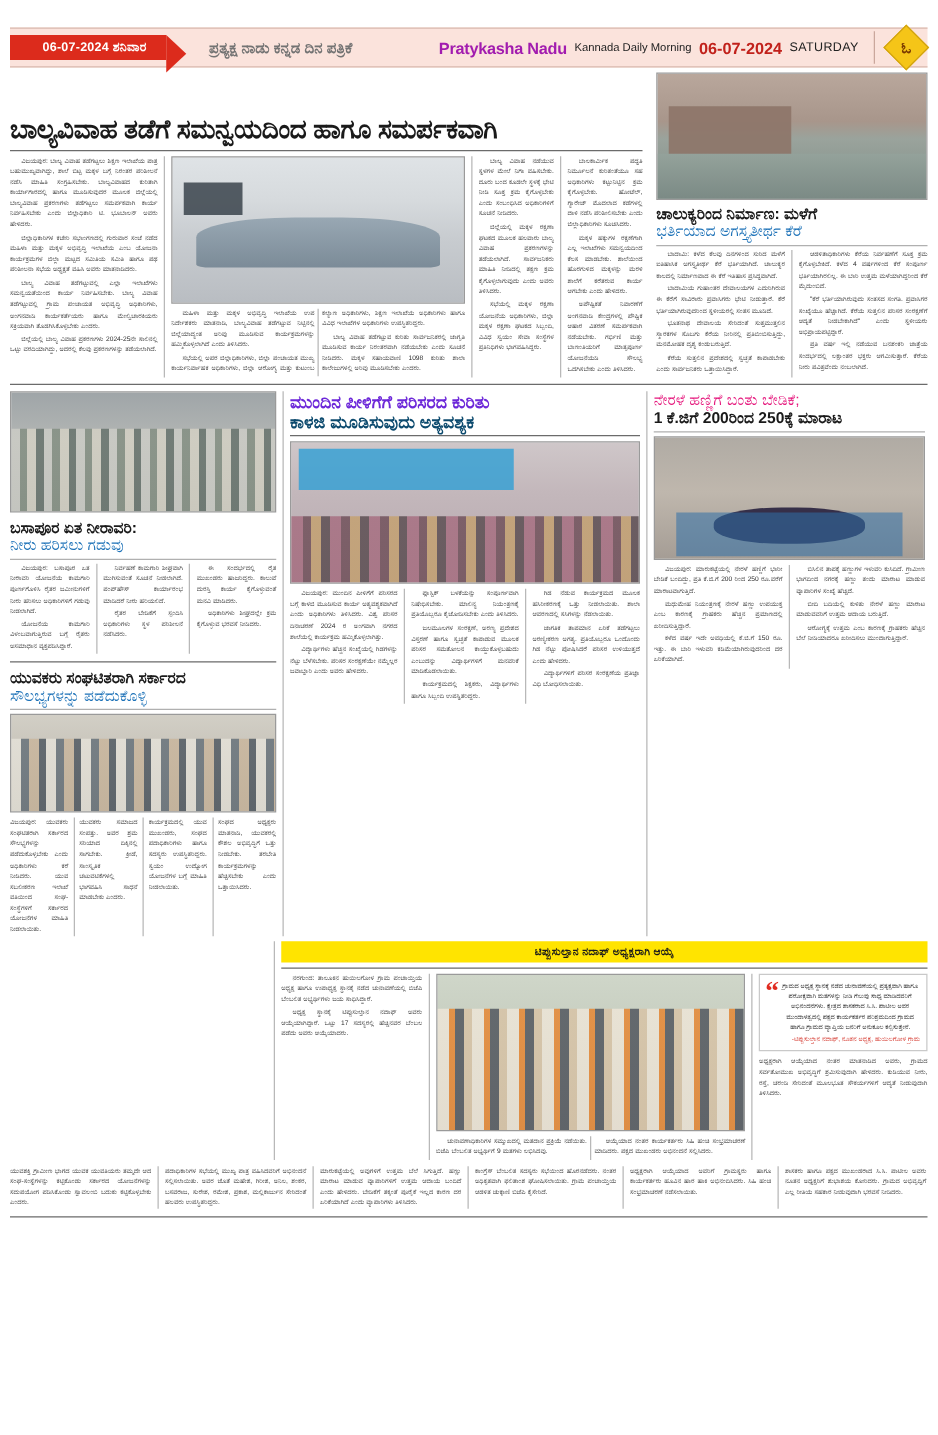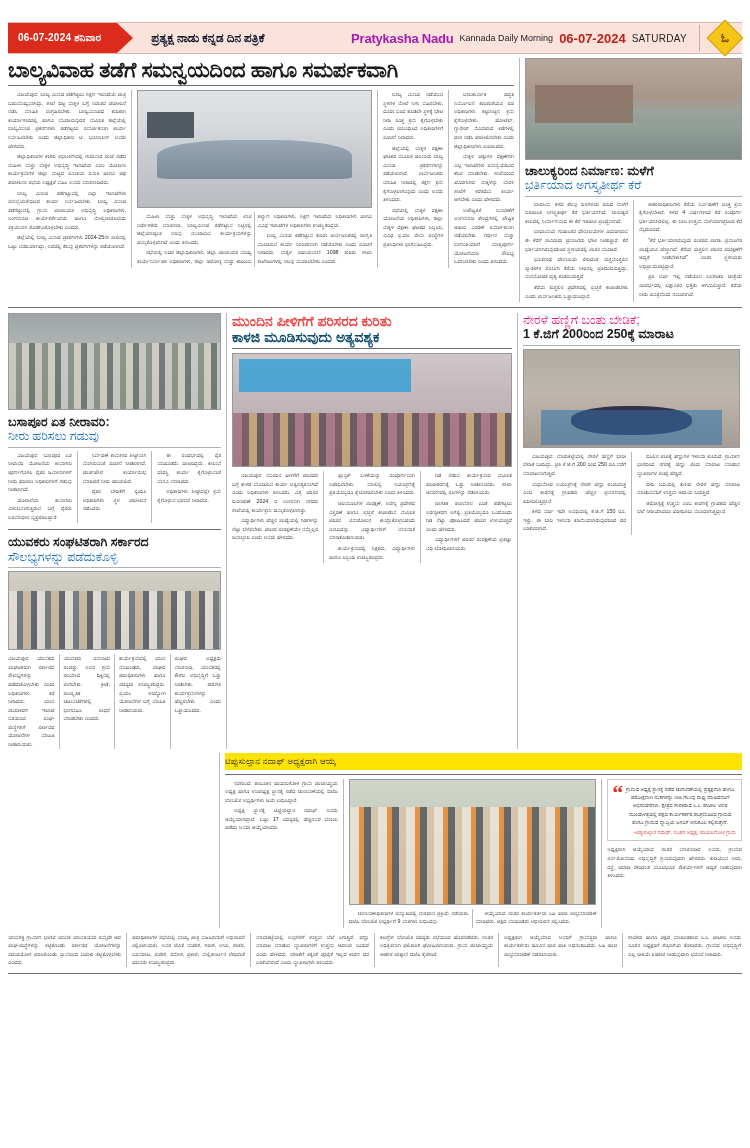--- a/index.html
+++ b/index.html
@@ -1,23 +1,23 @@
 <!DOCTYPE html>
 <html><head>
 <meta charset="utf-8">
 <style>
   html,body{margin:0;padding:0;background:#fff;}
   body{width:750px;height:1148px;font-family:"Liberation Sans",sans-serif;color:#111;overflow:hidden;}
   .page{position:relative;width:750px;height:1148px;background:#fff;box-sizing:border-box;padding:0 8px;}
 
   
   .masthead{position:relative;height:30px;margin-top:22px;background:#fbe3dc;border-top:1px solid #d9b9ae;border-bottom:1px solid #d9b9ae;display:flex;align-items:center;}
-  .md-dateflag{position:relative;height:30px;background:#dc2b1c;display:flex;align-items:center;padding:0 16px 0 10px;color:#fff;font-weight:bold;font-size:10px;letter-spacing:.2px;}
+  .md-dateflag{position:relative;height:20px;background:#dc2b1c;display:flex;align-items:center;padding:0 16px 0 26px;color:#fff;font-weight:bold;font-size:10px;letter-spacing:.2px;}
   .md-dateflag:after{content:"";position:absolute;right:-16px;top:0;border-left:16px solid #dc2b1c;border-top:15px solid transparent;border-bottom:15px solid transparent;}
-  .md-kn{margin-left:34px;color:#0f172a;font-size:12px;font-weight:bold;white-space:nowrap;font-family:Liberation Serif, serif;}
+  .md-kn{margin-left:34px;color:#737373;font-size:12px;font-weight:bold;white-space:nowrap;}
   .md-right{margin-left:auto;display:flex;align-items:center;gap:6px;padding-right:4px;}
   .md-brand{color:#a21caf;font-weight:bold;font-size:13px;letter-spacing:-.2px;}
   .md-sub{font-size:9px;color:#222;}
   .md-date2{color:#c1211b;font-weight:bold;font-size:13px;}
   .md-day{font-size:10px;color:#222;letter-spacing:.3px;}
   .md-sep{width:1px;height:26px;background:#caa79c;margin:0 6px;}
   .md-logo{width:24px;height:24px;background:#f5c518;position:relative;transform:rotate(45deg);border:1px solid #d0a210;}
   .md-logo span{position:absolute;inset:0;display:flex;align-items:center;justify-content:center;transform:rotate(-45deg);font-size:12px;font-weight:bold;color:#7a3a00;}
 
   
@@ -47,33 +47,33 @@
   .ph-hall:after{content:"";position:absolute;left:0;top:52%;width:100%;height:48%;background:repeating-linear-gradient(90deg,#a56b7e 0 9px,#6c4b55 9px 16px,#c4a06d 16px 24px,#56484c 24px 31px);opacity:.8;}
   .ph-market{background:linear-gradient(180deg,#b0aba4 0%,#bfb7ad 45%,#a59d95 100%);}
   .ph-market:before{content:"";position:absolute;left:22%;top:58%;width:56%;height:30%;background:#2a2440;border-radius:45%;opacity:.92;}
   .ph-market:after{content:"";position:absolute;left:8%;top:62%;width:84%;height:36%;background:#2f6fa8;opacity:.55;}
   .ph-group{background:linear-gradient(180deg,#d2cfc6 0%,#c6c2b8 45%,#b0aca3 100%);}
   .ph-group:before{content:"";position:absolute;left:0;top:24%;width:100%;height:76%;background:repeating-linear-gradient(90deg,#e6e3da 0 8px,#5e6a74 8px 14px,#c8b49a 14px 22px,#46505a 22px 28px);opacity:.78;}
   .ph-bjp{background:linear-gradient(180deg,#cfd6c9 0%,#c6cdbf 40%,#b5b8ae 100%);}
   .ph-bjp:before{content:"";position:absolute;left:0;top:22%;width:100%;height:78%;background:repeating-linear-gradient(90deg,#efe6d8 0 9px,#e8822a 9px 14px,#4a4f58 14px 21px,#d8c2a4 21px 28px);opacity:.8;}
 
   
-  .ystrip{background:#ffe400;font-size:8.5px;font-weight:normal;color:#1a1a1a;padding:3px 0;letter-spacing:.2px;}
+  .ystrip{background:#ffe400;text-align:center;font-size:8.5px;font-weight:bold;color:#1a1a1a;padding:3px 0;letter-spacing:.2px;}
 
   
   .quote{border:1px solid #c9c9c9;padding:5px 5px 4px;background:#fff;position:relative;}
   .qmark{color:#e02b20;font-size:22px;font-weight:bold;line-height:.6;position:absolute;left:4px;top:6px;font-family:"Liberation Serif",serif;}
   .qtext{font-size:5.2px;line-height:1.6;color:#222;text-align:center;padding-left:11px;}
   .qattr{font-size:5.2px;line-height:1.6;color:#d4342a;text-align:right;margin-top:2px;}
 
   .subhead-pink{font-size:12.5px;font-weight:normal;color:#e5197d;line-height:1.15;}
   .subhead-blk{font-size:12.5px;font-weight:bold;color:#1a1a1a;line-height:1.15;}
   .subhead-blue{font-size:12.5px;font-weight:normal;color:#1d72b8;line-height:1.15;}
   .subhead-red{font-size:14px;font-weight:bold;color:#0c4a6e;line-height:1.15;}
-  .hl-blk-md{font-size:14px;font-weight:bold;color:#ef4444;line-height:1.15;}
+  .hl-blk-md{font-size:14px;font-weight:bold;color:#6d28d9;line-height:1.15;}
   .big-yellow-hl{font-size:24px;font-weight:bold;color:#e02b20;line-height:1.1;text-align:center;letter-spacing:-.4px;}
 </style>
 </head>
 <body>
 
 <div class="page">
 
   <div class="masthead">
     <div class="md-dateflag">
       <span>06-07-2024 ಶನಿವಾರ</span>
@@ -84,21 +84,21 @@
       <span class="md-sub">Kannada Daily Morning</span>
       <span class="md-date2">06-07-2024</span>
       <span class="md-day">SATURDAY</span>
       <span class="md-sep"></span>
       <span class="md-logo">
         <span>ಓ</span>
       </span>
     </div>
   </div>
 
-  <div style="display:flex;margin-top:4px;">
+  <div style="display:flex;margin-top:4px;align-items:flex-end;">
 
     <div style="width:506px;">
       <div class="hl1 kn">ಬಾಲ್ಯವಿವಾಹ ತಡೆಗೆ ಸಮನ್ವಯದಿಂದ ಹಾಗೂ ಸಮರ್ಪಕವಾಗಿ</div>
       <div class="rule" style="margin:3px 0 4px;"></div>
 
       <div style="display:flex;gap:5px;">
         <div style="width:122px;">
           <div class="body-col">
               <p>ವಿಜಯಪುರ: ಬಾಲ್ಯ ವಿವಾಹ ತಡೆಗಟ್ಟಲು ಶಿಕ್ಷಣ ಇಲಾಖೆಯ ಪಾತ್ರ ಬಹುಮುಖ್ಯವಾಗಿದ್ದು, ಶಾಲೆ ಬಿಟ್ಟ ಮಕ್ಕಳ ಬಗ್ಗೆ ನಿರಂತರ ಪರಿಶೀಲನೆ ನಡೆಸಿ ಮಾಹಿತಿ ಸಂಗ್ರಹಿಸಬೇಕು. ಬಾಲ್ಯವಿವಾಹದ ಕುರಿತಾಗಿ ಕಾರ್ಯಾಗಾರದಲ್ಲಿ ಹಾಗೂ ಮೂಡಿಸುವುದರ ಮೂಲಕ ಜಿಲ್ಲೆಯಲ್ಲಿ ಬಾಲ್ಯವಿವಾಹ ಪ್ರಕರಣಗಳು ತಡೆಗಟ್ಟಲು ಸಮರ್ಪಕವಾಗಿ ಕಾರ್ಯ ನಿರ್ವಹಿಸಬೇಕು ಎಂದು ಜಿಲ್ಲಾಧಿಕಾರಿ ಟಿ. ಭೂಬಾಲನ್ ಅವರು ಹೇಳಿದರು.</p>
               <p>ಜಿಲ್ಲಾಧಿಕಾರಿಗಳ ಕಚೇರಿ ಸಭಾಂಗಣದಲ್ಲಿ ಗುರುವಾರ ಸಂಜೆ ನಡೆದ ಮಹಿಳಾ ಮತ್ತು ಮಕ್ಕಳ ಅಭಿವೃದ್ಧಿ ಇಲಾಖೆಯ ಎಂಬ ಯೋಜನಾ ಕಾರ್ಯಕ್ರಮಗಳ ಜಿಲ್ಲಾ ಮಟ್ಟದ ಸಮಿತಿಯ ಸಮಿತಿ ಹಾಗೂ ಪಥ ಪರಿಶೀಲನಾ ಸಭೆಯ ಅಧ್ಯಕ್ಷತೆ ವಹಿಸಿ ಅವರು ಮಾತನಾಡಿದರು.</p>

